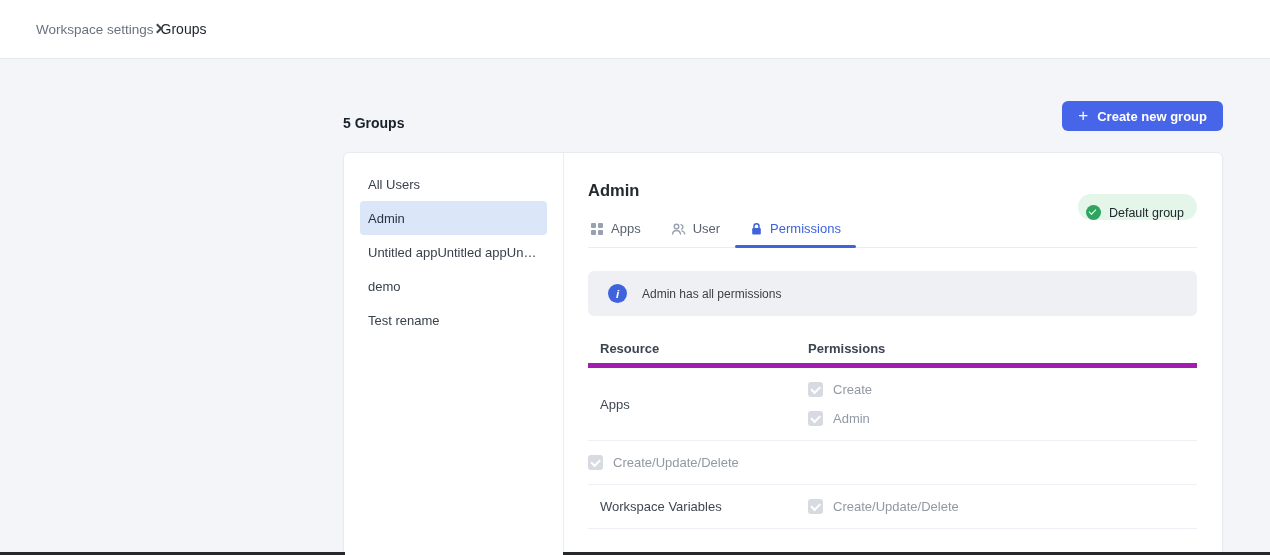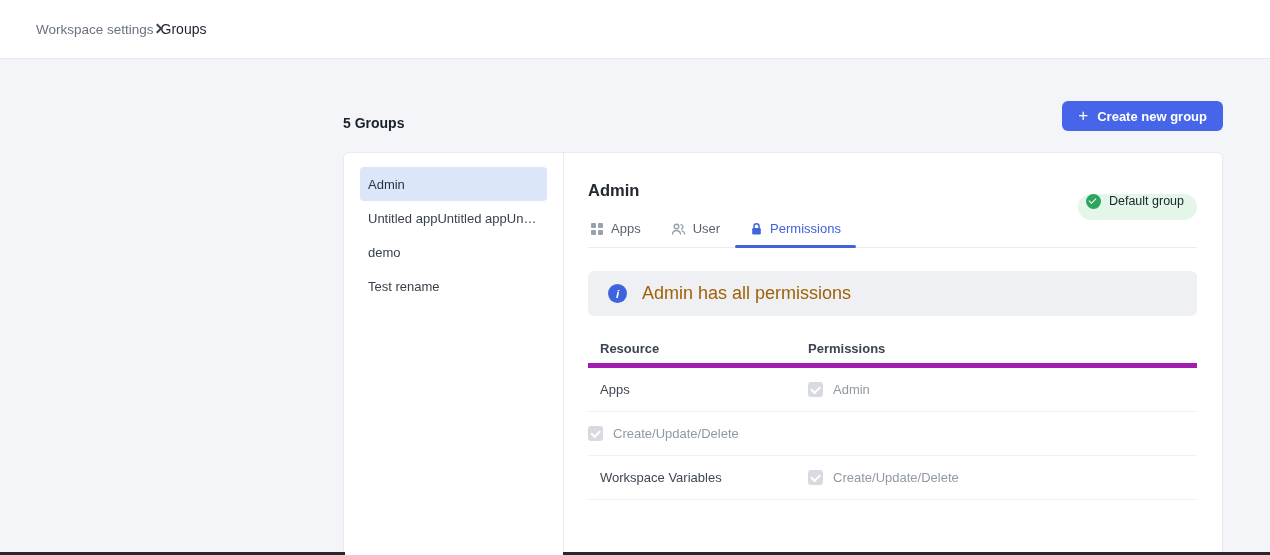--- a/index.html
+++ b/index.html
@@ -64,21 +64,21 @@
     cursor: pointer; white-space: nowrap; overflow: hidden;
   }
   .group-item.selected { background: #dce6f9; color: #2b3340; }
   .group-item span { overflow: hidden; text-overflow: ellipsis; white-space: nowrap; }
 
   
   .group-detail { flex: 1; padding: 20px 25px 0 24px; }
   .detail-head { display: flex; justify-content: space-between; align-items: center; height: 30px; margin-top: 2px; }
   .group-title { font-size: 16.5px; font-weight: 600; color: #23292f; margin: 0; }
   .badge {
-    display: inline-flex; align-items: flex-start; gap: 8px;
+    display: inline-flex; align-items: flex-end; gap: 8px;
     background: #e3f6e9; border-radius: 14px;
     height: 26px; padding: 0 13px 0 8px;
     font-size: 12.5px; color: #20282f; margin-top: 33px;
   }
   .badge-check { width: 15px; height: 15px; border-radius: 50%; background: #2da55f; position: relative; flex: none; }
   .badge-check::after {
     content: ""; position: absolute; left: 3.5px; top: 4px;
     width: 6px; height: 3px;
     border-left: 1.8px solid #fff; border-bottom: 1.8px solid #fff;
     transform: rotate(-45deg);
@@ -107,21 +107,21 @@
     display: flex; align-items: center; gap: 15px;
     padding: 0 20px;
   }
   .info-icon {
     width: 19px; height: 19px; border-radius: 50%;
     background: #3e63dd; color: #ffffff;
     font-size: 11.5px; font-weight: 700; font-style: italic;
     display: flex; align-items: center; justify-content: center;
     flex: none;
   }
-  .info-text { font-size: 18px; color: #a16207; }
+  .info-text { font-size: 12px; color: #404040; }
 
   
   .perm-table { margin-top: 18px; }
   .tbl-row { display: flex; align-items: center; border-bottom: 1px solid #edf0f4; }
   .tbl-head { height: 34px; border-bottom: 5px solid #a21caf; }
   .tbl-head .cell-resource, .tbl-head .cell-perms { font-size: 13px; font-weight: 600; color: #3c4450; }
   .cell-resource { width: 220px; padding-left: 12px; flex: none; font-size: 13px; color: #3f4753; }
   .cell-perms { flex: 1; display: flex; flex-direction: column; gap: 14px; }
   .data-row { padding: 14px 0; }
   .perm-line { display: flex; align-items: center; }
@@ -161,20 +161,23 @@
       <span class="groups-count">5 Groups</span>
       <button class="btn-primary">
         <span class="plus-glyph">+</span>
         <span>Create new group</span>
       </button>
     </div>
 
     <div class="card">
 
       <aside class="group-list">
+        <div class="group-item">
+          <span>All Users</span>
+        </div>
         <div class="group-item selected">
           <span>Admin</span>
         </div>
         <div class="group-item">
           <span>Untitled appUntitled appUntitle…</span>
         </div>
         <div class="group-item">
           <span>demo</span>
         </div>
         <div class="group-item">
@@ -236,20 +239,24 @@
           <div class="tbl-row tbl-head">
             <div class="cell-resource">Resource</div>
             <div class="cell-perms">Permissions</div>
           </div>
 
           <div class="tbl-row data-row">
             <div class="cell-resource">Apps</div>
             <div class="cell-perms">
               <div class="perm-line">
                 <span class="checkbox"></span>
+                <span class="perm-label">Create</span>
+              </div>
+              <div class="perm-line">
+                <span class="checkbox"></span>
                 <span class="perm-label">Admin</span>
               </div>
             </div>
           </div>
 
           <div class="tbl-row data-row">
             <div class="cell-perms">
               <div class="perm-line">
                 <span class="checkbox"></span>
                 <span class="perm-label">Create/Update/Delete</span>

